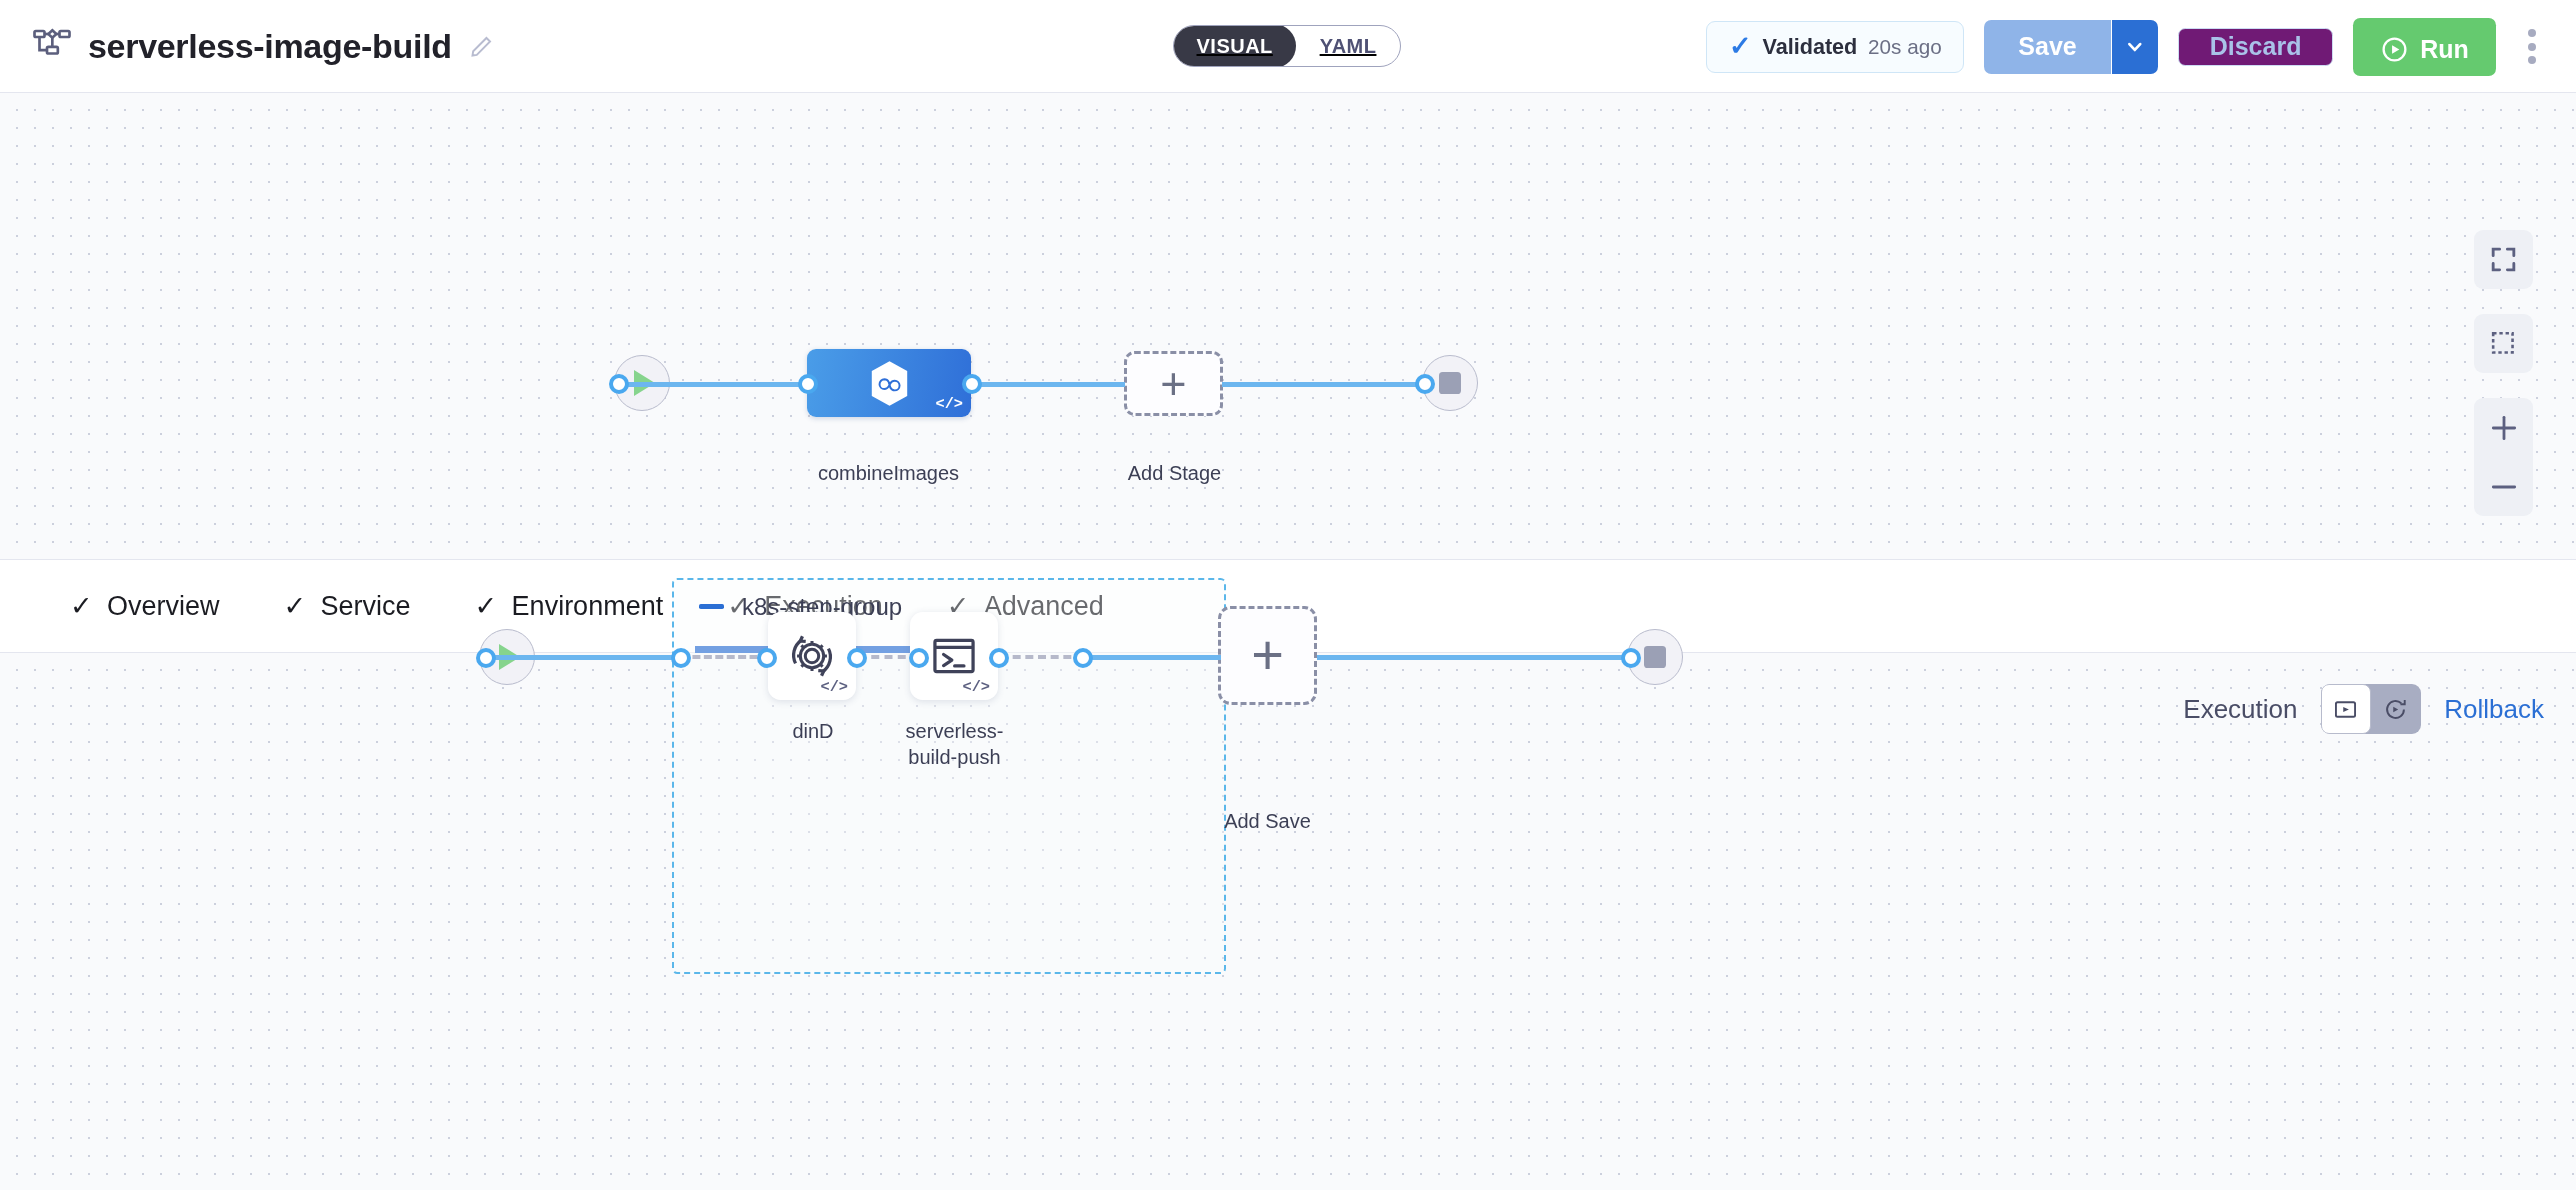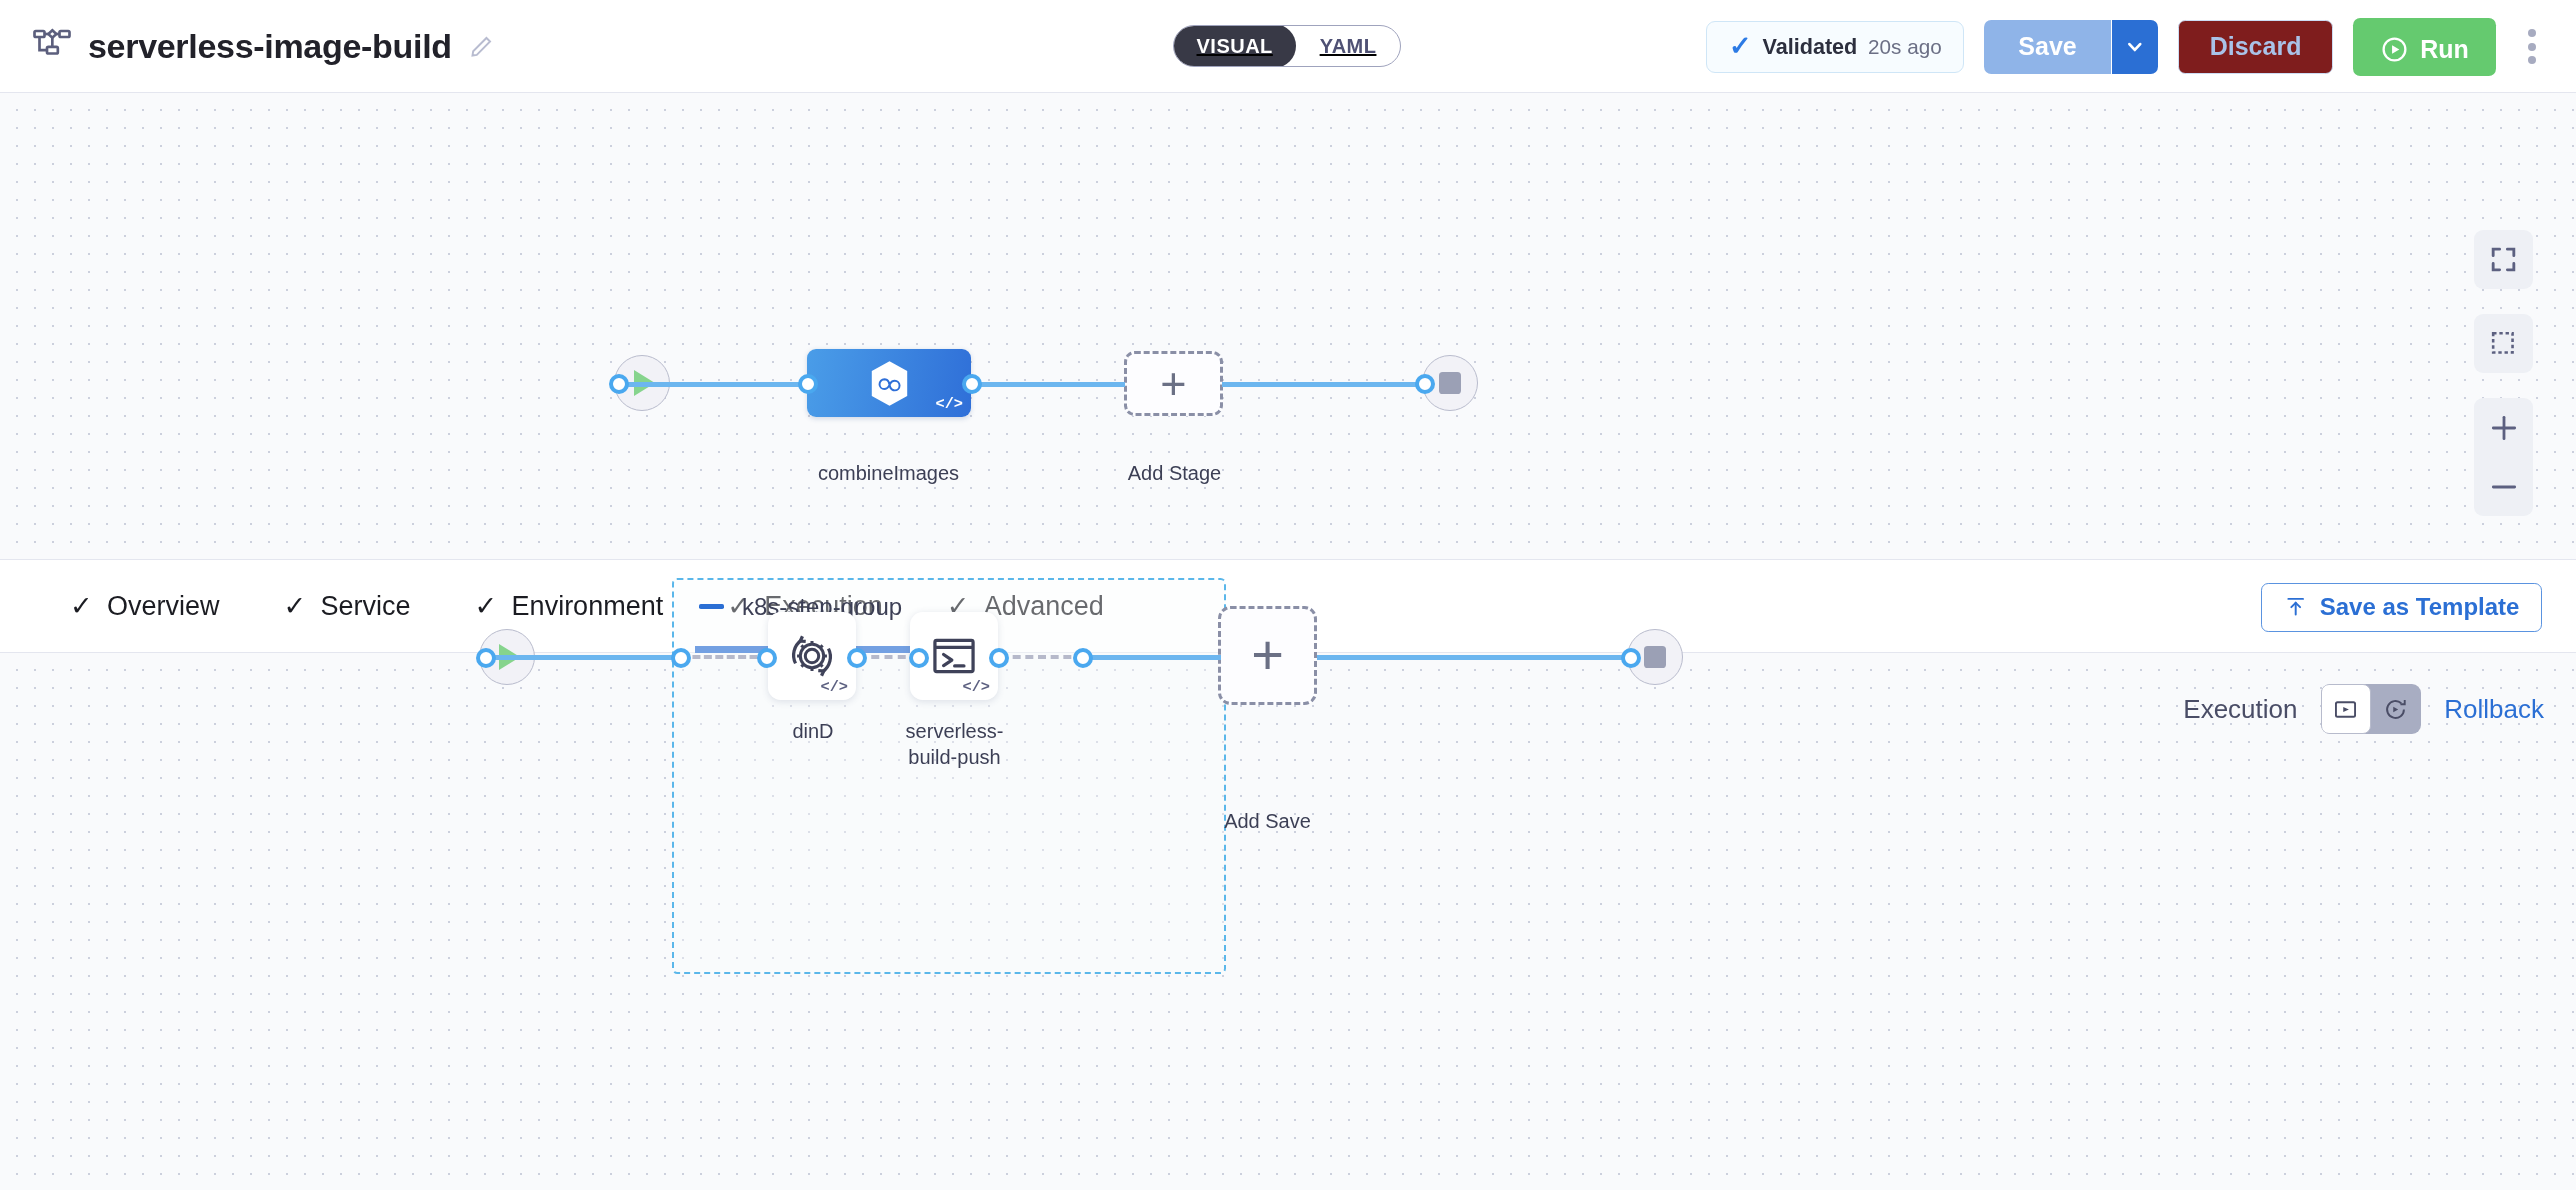--- a/index.html
+++ b/index.html
@@ -61,22 +61,22 @@
     padding: 1px 34px; cursor: pointer;
   }
   .save-caret {
     background: #2b6fd4; color: #ffffff; width: 47px;
     display: flex; align-items: center; justify-content: center; cursor: pointer;
     border-left: 1.8px solid #ffffff;
   }
   .save-caret svg { width: 21.6px; height: 21.6px; display:block; }
 
   .discard-btn {
-    border: 0.9px solid #cddcf3; background: #7f1d1d; color: #a9c2e8;
-    font-size: 25px; font-weight: 700; border-radius: 7.2px; height: 54px;
+    border: 0.9px solid #cddcf3; background: #701a75; color: #a9c2e8;
+    font-size: 25px; font-weight: 700; border-radius: 7.2px; height: 38px;
     padding: 0 31px; display: flex; align-items: center; cursor: pointer;
   }
   .run-btn {
     background: #65ca6f; color: #ffffff; border: none; border-radius: 7.2px;
     height: 58px; padding: 12px 27px; display: flex; align-items: flex-end; gap: 10.8px;
     font-size: 25px; font-weight: 700; cursor: pointer;
   }
   .run-btn svg { width: 29px; height: 29px; display:block; }
   .kebab { display: flex; flex-direction: column; gap: 5.4px; padding: 7.2px 12.6px; cursor: pointer; }
   .kebab span { width: 8px; height: 8px; border-radius: 50%; background: #a7abc0; display:block; }
@@ -401,30 +401,20 @@
     </div>
     <div class="tab active">
       <span class="tchk">✓</span>
       <span class="tlabel">Execution</span>
     </div>
     <div class="tab">
       <span class="tchk">✓</span>
       <span class="tlabel">Advanced</span>
     </div>
   </div>
-  <div class="save-tpl-btn">
-    <span>
-      <svg viewBox="0 0 24 24" fill="none" stroke="currentColor" stroke-width="2" stroke-linecap="round">
-        <path d="M4.5 4 H19.5"></path>
-          <path d="M12 20 V8"></path>
-          <path d="M7.5 12.5 L12 8 L16.5 12.5"></path>
-      </svg>
-    </span>
-    <span>Save as Template</span>
-  </div>
 </div>
 
 <div class="canvas canvas-bottom">
 
   <div class="exec-row" style="top:31px; right:32px; position:absolute;">
     <span class="exec-lbl">Execution</span>
     <div class="er-toggle">
       <div class="er-seg active">
         <svg viewBox="0 0 24 24" fill="none" stroke="currentColor" stroke-width="1.7">
           <rect x="3.5" y="5.5" width="17" height="13" rx="1.4"></rect>

